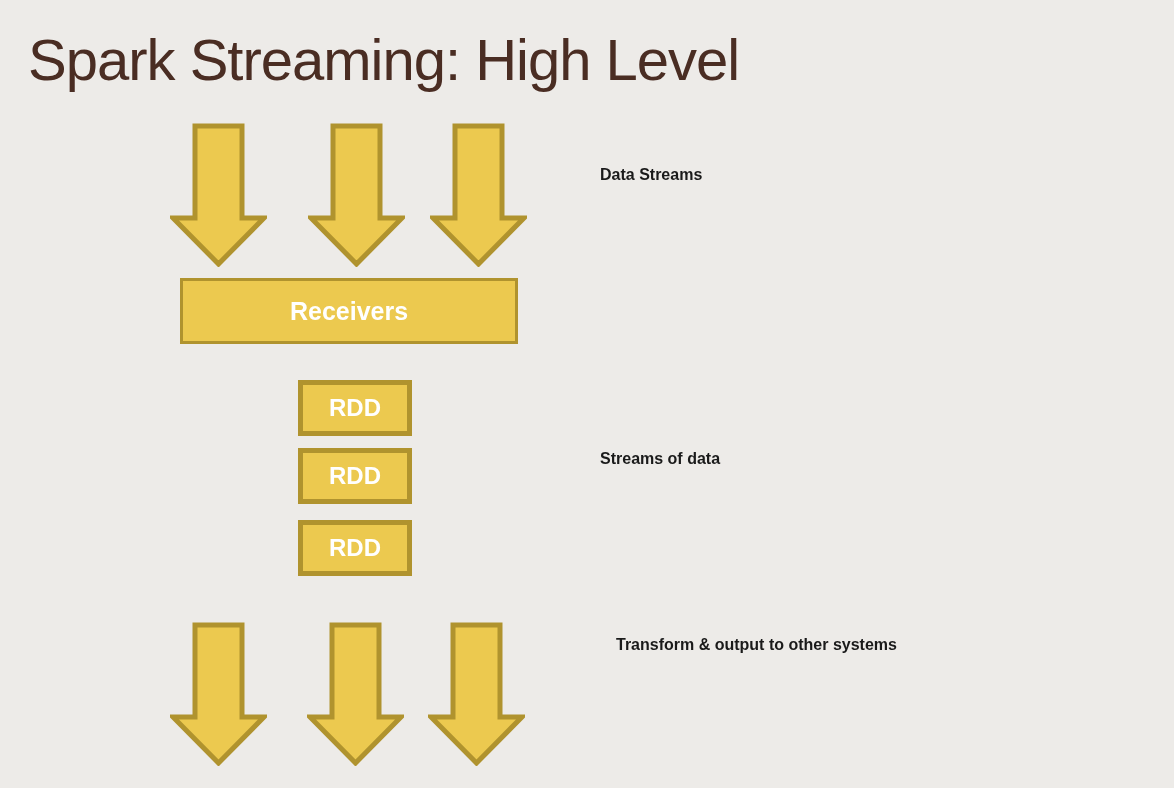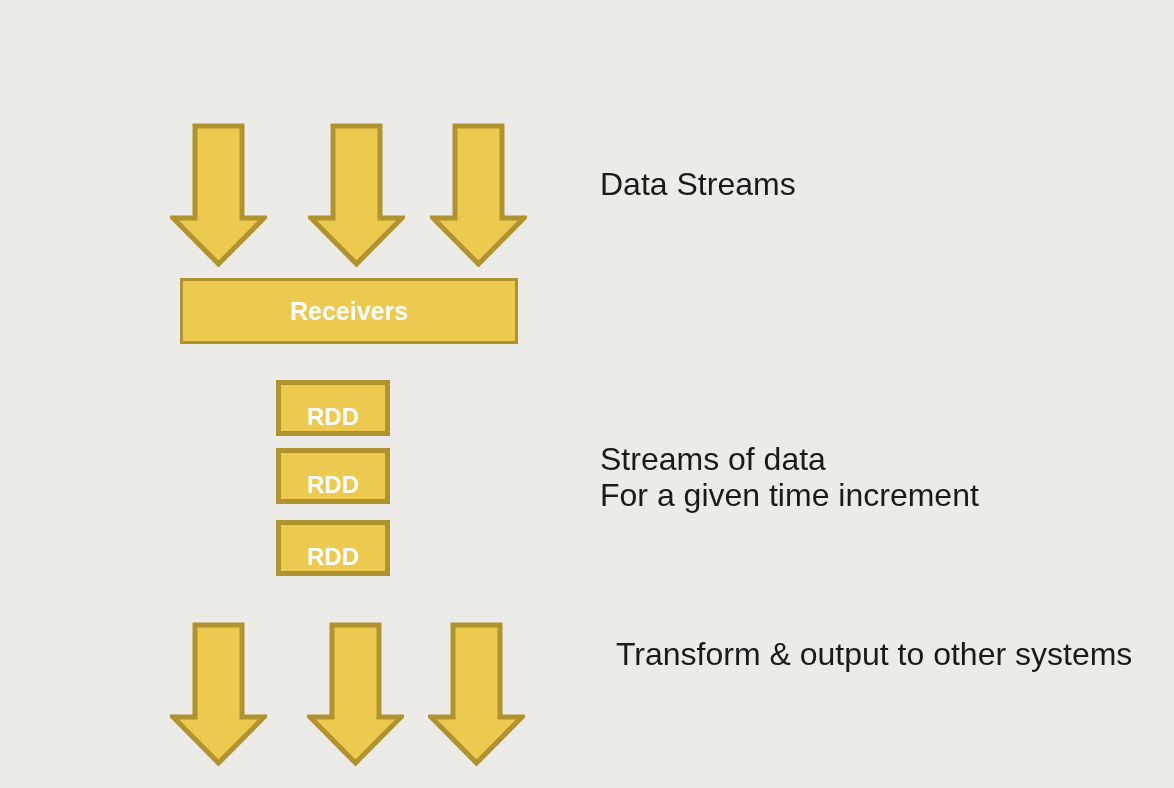--- a/index.html
+++ b/index.html
@@ -34,40 +34,41 @@
 
   .box {
     position:absolute; box-sizing:border-box;
     background:var(--box-fill,#ecc94f);
     border:3px solid var(--box-border,#b0932e);
     display:flex; align-items:center; justify-content:center;
     color:var(--box-text,#ffffff);
     font-weight:700;
   }
   .receivers { left:180px; top:278px; width:338px; height:66px; font-size:25px; }
-  .rdd { left:276px; width:114px; height:56px; border-width:5px; font-size:24px;align-items:flex-end; }
+  .rdd { left:298px; width:114px; height:56px; border-width:5px; font-size:24px; }
   .rdd1 { top:380px; }
   .rdd2 { top:448px; }
   .rdd3 { top:520px; }
 
   .label {
     position:absolute;
     color:var(--label-text,#1a1a1a);
-    font-size:32px; font-weight:400;
+    font-size:16px; font-weight:700;
     white-space:nowrap;
   }
   .lbl-streams   { left:600px; top:166px; }
   .lbl-batches   { left:600px; top:441px; line-height:36px; }
   .lbl-transform { left:616px; top:636px; }
 </style>
 </head>
 <body>
 
 <div class="slide">
 
+  <h1 class="title">Spark Streaming: High Level</h1>
 
   <div class="arrow a-top1">
     <svg viewBox="0 0 97 144">
         <polygon points="25,3 72,3 72,95 94,95 48.5,141 3,95 25,95"></polygon>
       </svg>
   </div>
   <div class="arrow a-top2">
     <svg viewBox="0 0 97 144">
         <polygon points="25,3 72,3 72,95 94,95 48.5,141 3,95 25,95"></polygon>
       </svg>
@@ -105,18 +106,17 @@
   <div class="arrow a-bot3">
     <svg viewBox="0 0 97 144">
         <polygon points="25,3 72,3 72,95 94,95 48.5,141 3,95 25,95"></polygon>
       </svg>
   </div>
 
   <div class="label lbl-streams">Data Streams</div>
 
   <div class="label lbl-batches">
     <div>Streams of data</div>
-    <div>For a given time increment</div>
   </div>
 
   <div class="label lbl-transform">Transform &amp; output to other systems</div>
 
 </div>
 
 </body></html>

